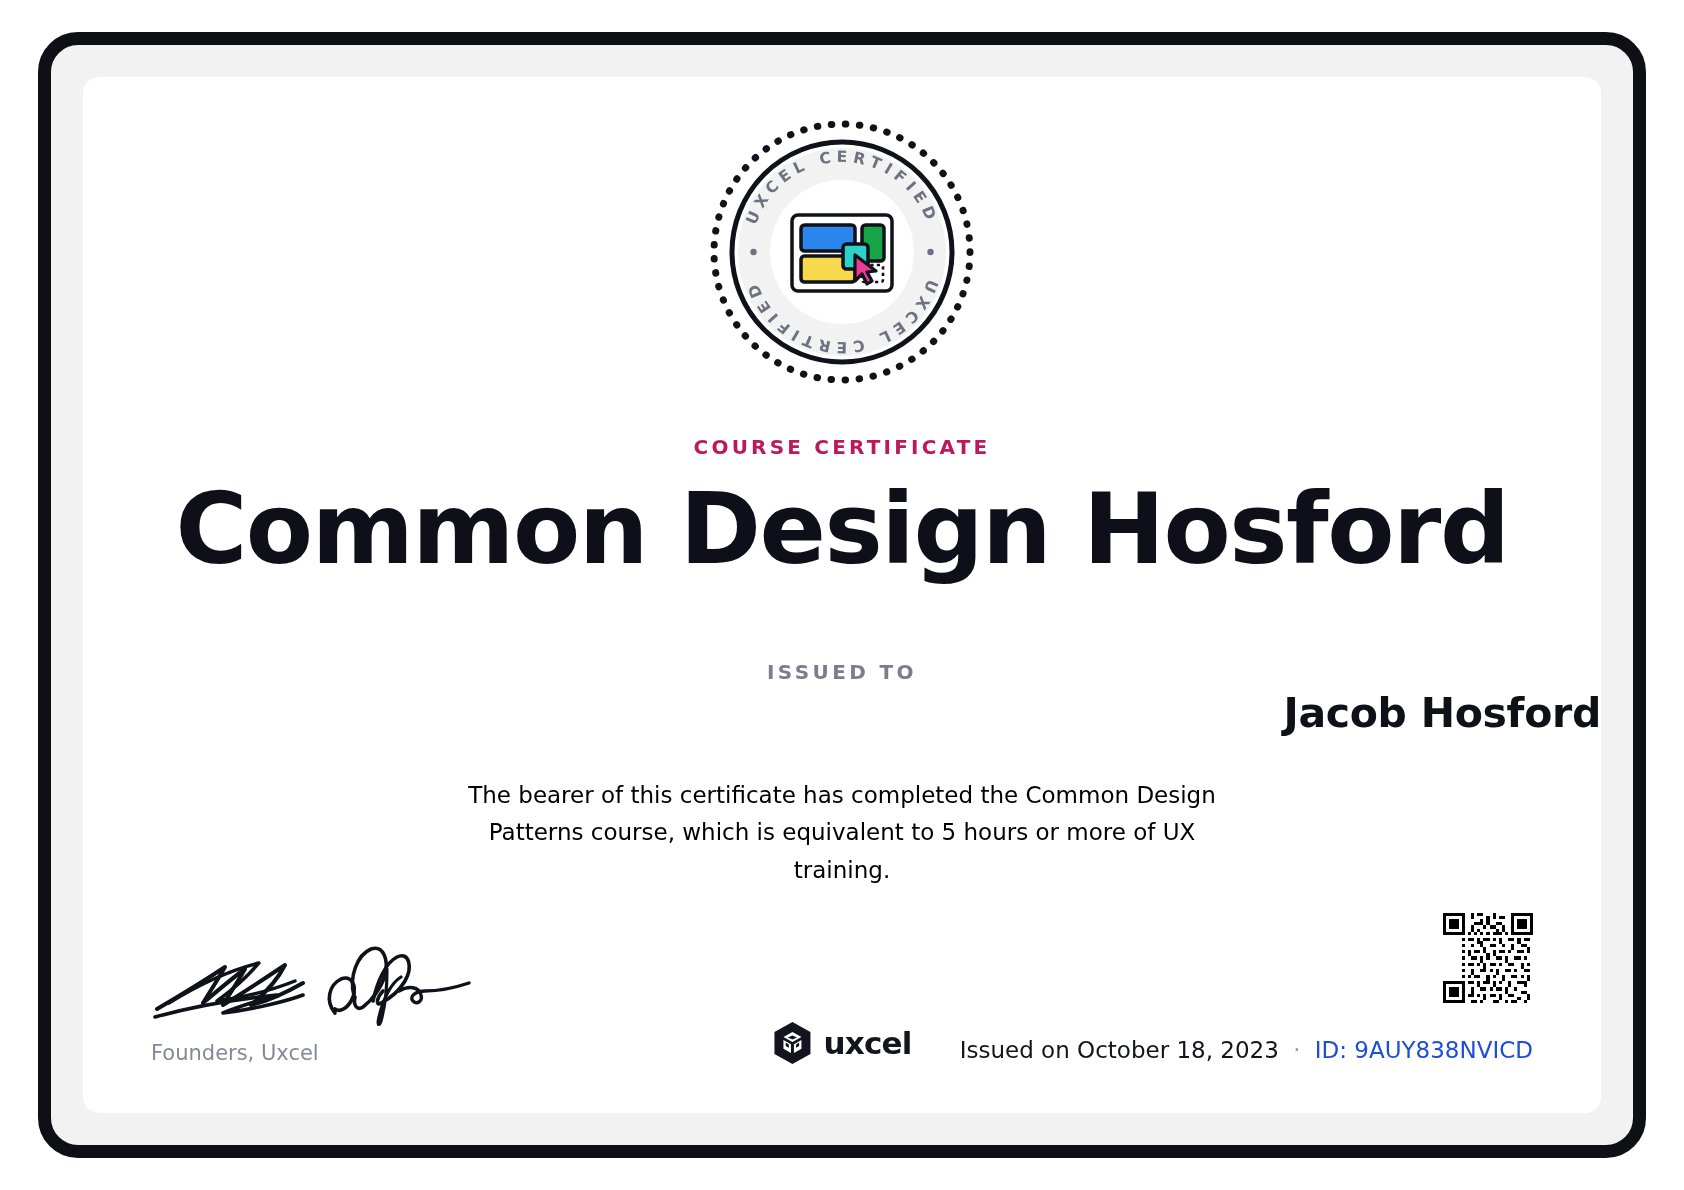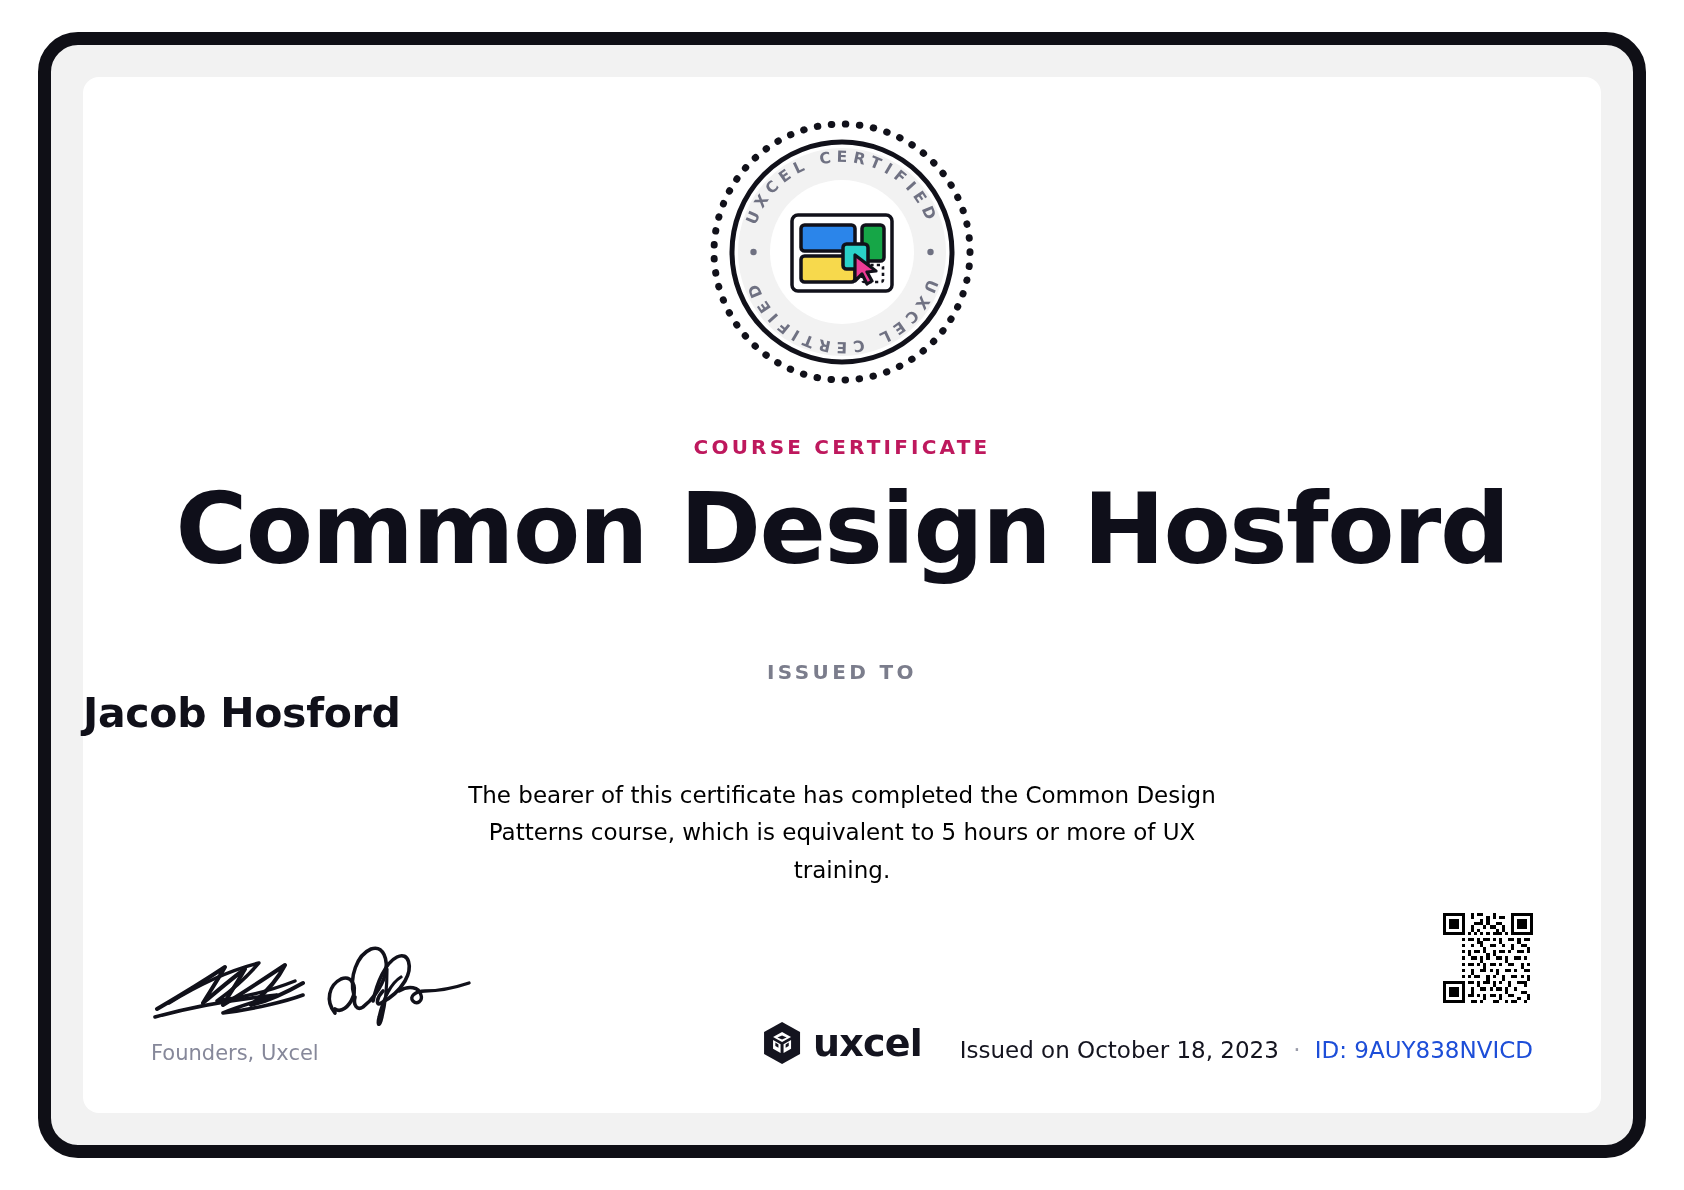--- a/index.html
+++ b/index.html
@@ -53,21 +53,21 @@
     font-size: 98px;
     line-height: 1.08;
     font-weight: 800;
     letter-spacing: -1.5px;
     color: #0f0f1a;
   }
 
   .recipient-name {
     position: absolute; left: 0; right: 0;
     top: 612px;
-    text-align: left;
+    text-align: right;
     font-size: 41px;
     font-weight: 700;
     letter-spacing: -0.3px;
     color: #101019;
   }
 
   .description {
     position: absolute;
     left: 50%; transform: translateX(-50%);
     top: 700px;
@@ -100,21 +100,21 @@
     position: absolute;
     left: 50%;
     transform: translateX(-50%);
     bottom: 48px;
     display: flex;
     align-items: center;
     gap: 11px;
   }
   .brand-mark { width: 40px; height: 44px; }
   .brand-wordmark {
-    font-size: 38px;
+    font-size: 31px;
     font-weight: 800;
     letter-spacing: -0.8px;
     color: #14141f;
   }
 
   
   .issue-info {
     position: absolute;
     right: 68px;
     bottom: 50px;

